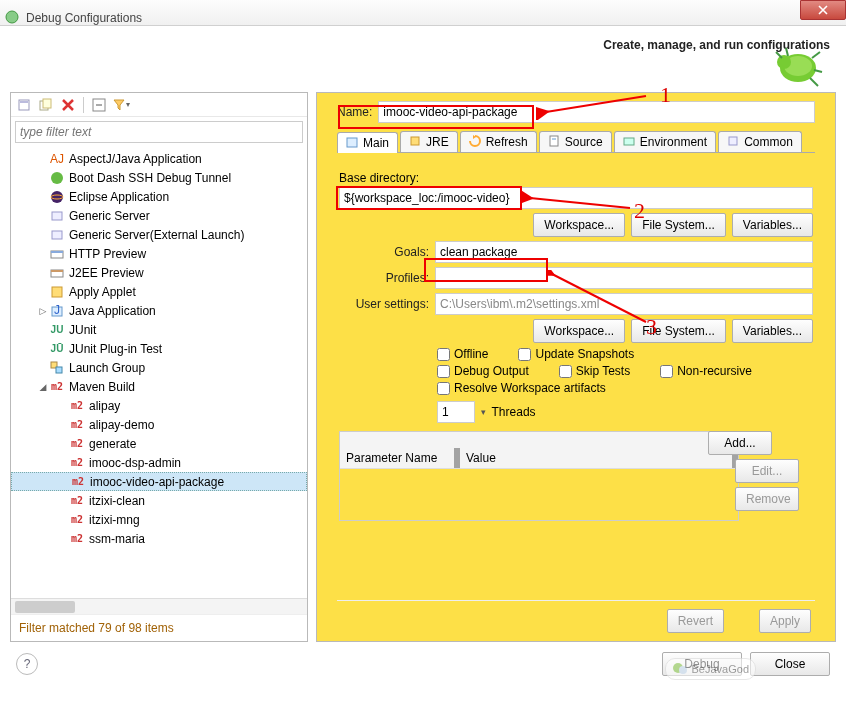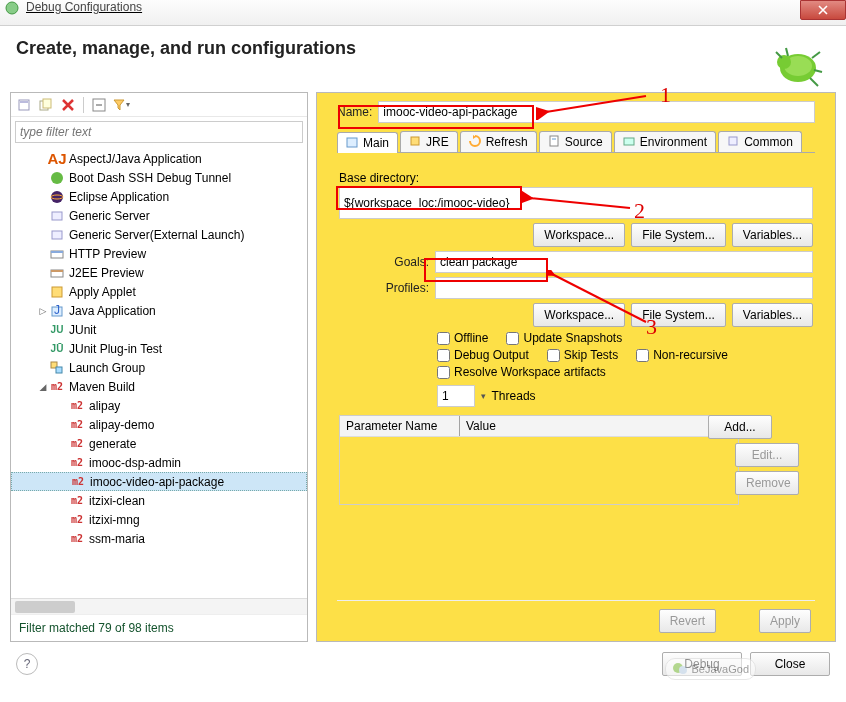--- a/index.html
+++ b/index.html
@@ -1,44 +1,44 @@
 <!DOCTYPE html>
 <html><head>
 <meta charset="utf-8">
 <style>
 * { box-sizing: border-box; margin: 0; padding: 0; font-family: "Segoe UI", Tahoma, sans-serif; font-size: 12px; }
 body { background: #fff; width: 846px; height: 702px; overflow: hidden; position: relative; }
 
-.titlebar { height: 26px; background: linear-gradient(#fdfdfd, #f0f0f0); border-bottom: 1px solid #d0d0d0; display: flex; align-items: flex-start; padding: 0 4px; position: relative; text-decoration: underline; }
+.titlebar { height: 26px; background: linear-gradient(#fdfdfd, #f0f0f0); border-bottom: 1px solid #d0d0d0; display: flex; align-items: flex-end; padding: 0 4px; position: relative; }
 .titlebar .icon-slot { width: 16px; height: 16px; margin-right: 6px; display: flex; align-items: center; justify-content: center; }
 .titlebar .title { color: #444; }
 .titlebar .close-btn { position: absolute; right: 0; top: 0; width: 46px; height: 20px; background: linear-gradient(#e28a82, #c8493e); color: #fff; display: flex; align-items: center; justify-content: center; border-bottom-left-radius: 2px; border-bottom-right-radius: 2px; border: 1px solid #a33; }
 
 .header { padding: 12px 16px; position: relative; height: 66px; }
-.header h1 { font-size: 18px; font-weight: bold; color: #222; }
+.header h1 { font-size: 12px; font-weight: bold; color: #222; text-align: right; }
 .bug-icon { position: absolute; right: 22px; top: 12px; }
 
 .content { display: flex; padding: 0 10px; gap: 8px; height: 550px; }
 
 .left-pane { width: 298px; border: 1px solid #b9b9b9; background: #fff; display: flex; flex-direction: column; }
 .toolbar { height: 24px; display: flex; align-items: center; padding: 2px 4px; gap: 4px; border-bottom: 1px solid #e8e8e8; }
 .toolbar .tool { width: 18px; height: 18px; display: flex; align-items: center; justify-content: center; cursor: pointer; }
 .toolbar .sep { width: 1px; height: 16px; background: #ccc; margin: 0 2px; }
 
 .filter-input { margin: 4px; width: calc(100% - 8px); height: 22px; border: 1px solid #ccc; padding: 0 4px; color: #888; font-style: italic; }
 
 .tree { flex: 1; overflow-y: auto; overflow-x: auto; padding: 2px 0; }
 .tree-item { display: flex; align-items: center; height: 19px; padding-left: 4px; white-space: nowrap; cursor: pointer; }
 .tree-item.lvl1 { padding-left: 26px; }
 .tree-item.lvl2 { padding-left: 46px; }
 .tree-item .exp { width: 12px; display: inline-flex; justify-content: center; color: #666; font-size: 9px; }
 .tree-item .ticon { width: 16px; height: 16px; margin-right: 4px; display: inline-flex; align-items: center; justify-content: center; font-size: 10px; }
 .tree-item.selected { background: #cde6f7; border: 1px dotted #7aa; }
 .m2 { color: #c33; font-weight: bold; font-size: 10px; font-family: monospace; }
-.status-bar { padding: 6px 8px; border-top: 1px solid #eee; color: #14532d; }
+.status-bar { padding: 6px 8px; border-top: 1px solid #eee; color: #a16207; }
 .hscroll { height: 16px; border-top: 1px solid #ddd; background: #f4f4f4; position: relative; }
 .hscroll .thumb { position: absolute; left: 4px; top: 2px; height: 12px; width: 60px; background: #cdcdcd; border-radius: 2px; }
 
 .right-pane { flex: 1; border: 1px solid #b9b9b9; background: #fde047; padding: 8px 20px; display: flex; flex-direction: column; position: relative; }
 .name-row { display: flex; align-items: center; gap: 6px; margin-bottom: 8px; }
 .name-row label { color: #222; }
 .name-row input { flex: 1; height: 22px; border: 1px solid #ccc; padding: 0 4px; }
 
 .tabs { display: flex; border-bottom: 1px solid #aaa; margin-bottom: 14px; }
 .tab { padding: 3px 8px; border: 1px solid #aaa; border-bottom: none; margin-right: 2px; background: #f7f7f7; display: flex; align-items: center; gap: 3px; cursor: pointer; border-top-left-radius: 3px; border-top-right-radius: 3px; }
@@ -46,33 +46,33 @@
 .tab .ticon { width: 14px; height: 14px; }
 
 .form-area { padding: 4px 2px; flex: 1; overflow: auto; }
 .form-row { display: flex; align-items: center; margin-bottom: 4px; }
 .form-row label { width: 90px; text-align: right; margin-right: 6px; color: #222; }
 .form-row input[type="text"] { flex: 1; height: 22px; border: 1px solid #ccc; padding: 0 4px; }
 .btn-row { display: flex; justify-content: flex-end; gap: 6px; margin: 4px 0; }
 .btn { height: 24px; padding: 0 10px; border: 1px solid #adadad; background: linear-gradient(#fefefe,#e8e8e8); cursor: pointer; border-radius: 2px; }
 .btn:disabled { color: #999; margin-left: 27px; }
 
-.check-row { display: flex; gap: 18px; margin: 0 0 3px 98px; align-items: center; }
+.check-row { display: flex; gap: 30px; margin: 0 0 3px 98px; align-items: center; }
 .check-row label { display: flex; align-items: center; gap: 4px; }
 
 .threads-row { display: flex; align-items: center; gap: 6px; margin: 6px 0 8px 98px; }
 .spin { width: 38px; height: 22px; border: 1px solid #ccc; padding: 0 4px; }
 
 .param-table { border: 1px solid #ccc; height: 90px; margin-right: 74px; }
 .param-table .hdr { display: flex; background: #f4f4f4; border-bottom: 1px solid #ddd; }
-.param-table .hdr div { padding: 3px 6px; border-right: 1px solid #a3a3a3; }
+.param-table .hdr div { padding: 3px 6px; border-right: 6px solid #a3a3a3; margin-top: 16px; }
 .param-btns { position: absolute; right: 14px; display: flex; flex-direction: column; gap: 4px; }
 .param-btns .btn { width: 64px; }
 
-.footer-btns { display: flex; justify-content: flex-end; gap: 16px; padding: 8px 4px 0 0; border-top: 1px solid #eee; margin-top: 6px; }
+.footer-btns { display: flex; justify-content: flex-end; gap: 8px; padding: 8px 4px 0 0; border-top: 1px solid #eee; margin-top: 6px; }
 
 .dialog-footer { display: flex; justify-content: space-between; align-items: center; padding: 10px 16px; }
 .help-icon { width: 22px; height: 22px; border: 1px solid #bbb; border-radius: 11px; display: flex; align-items: center; justify-content: center; color: #667; cursor: pointer; }
 .dialog-footer .btn { width: 80px; }
 
 
 .anno-box { position: absolute; border: 2px solid #e00; z-index: 50; pointer-events: none; }
 .anno-arrow { position: absolute; z-index: 50; pointer-events: none; }
 .anno-label { position: absolute; color: #d00; font-size: 22px; font-family: Georgia, serif; z-index: 50; pointer-events: none; }
 
@@ -142,21 +142,21 @@
             <path d="M2 2 L12 2 L8 7 L8 12 L6 10 L6 7 Z" fill="#fc6" stroke="#c93"></path>
           </svg>
           <span style="font-size:8px;color:#666">▾</span>
         </span>
     </div>
     <input class="filter-input" placeholder="type filter text" style="">
     <div class="tree" id="tree">
         <div class="tree-item lvl1">
           <span class="exp"></span>
           <span class="ticon">
-            <span style="color:#d50;font-weight:bold;font-size:15px">AJ</span>
+            <span style="color:#d50;font-weight:normal;font-size:12px">AJ</span>
           </span>
           <span>AspectJ/Java Application</span>
         </div>
         <div class="tree-item lvl1">
           <span class="exp"></span>
           <span class="ticon">
             <svg width="14" height="14">
               <circle cx="7" cy="7" r="6" fill="#6b4"></circle>
             </svg>
           </span>
@@ -365,34 +365,38 @@
         <div class="tab">
           <span class="ticon"><svg width="12" height="12">
               <rect x="2" y="2" width="8" height="8" fill="#eef" stroke="#99c"></rect>
             </svg></span>
           <span>Common</span>
         </div>
       </div>
 
     <div class="form-area">
       <div style="margin-bottom:2px">Base directory:</div>
-      <input type="text" style="width: 100%; height: 32px; border: 1px solid rgb(204, 204, 204); padding: 0px 4px;" value="${workspace_loc:/imooc-video}">
+      <input type="text" style="width: 100%; height: 22px; border: 1px solid rgb(204, 204, 204); padding: 0px 4px;" value="${workspace_loc:/imooc-video}">
       <div class="btn-row">
         <button class="btn">Workspace...</button>
         <button class="btn">File System...</button>
         <button class="btn">Variables...</button>
       </div>
 
       <div class="form-row">
         <label>Goals:</label>
         <input type="text" value="clean package" style="">
       </div>
       <div class="form-row">
         <label>Profiles:</label>
         <input type="text" value="" style="">
+      </div>
+      <div class="form-row">
+        <label>User settings:</label>
+        <input type="text" class="placeholder" style="color: rgb(136, 136, 136);" value="C:\Users\ibm\.m2\settings.xml">
       </div>
       <div class="btn-row">
         <button class="btn">Workspace...</button>
         <button class="btn">File System...</button>
         <button class="btn">Variables...</button>
       </div>
 
       <div class="check-row">
         <label>
             <input type="checkbox" style=""> 

